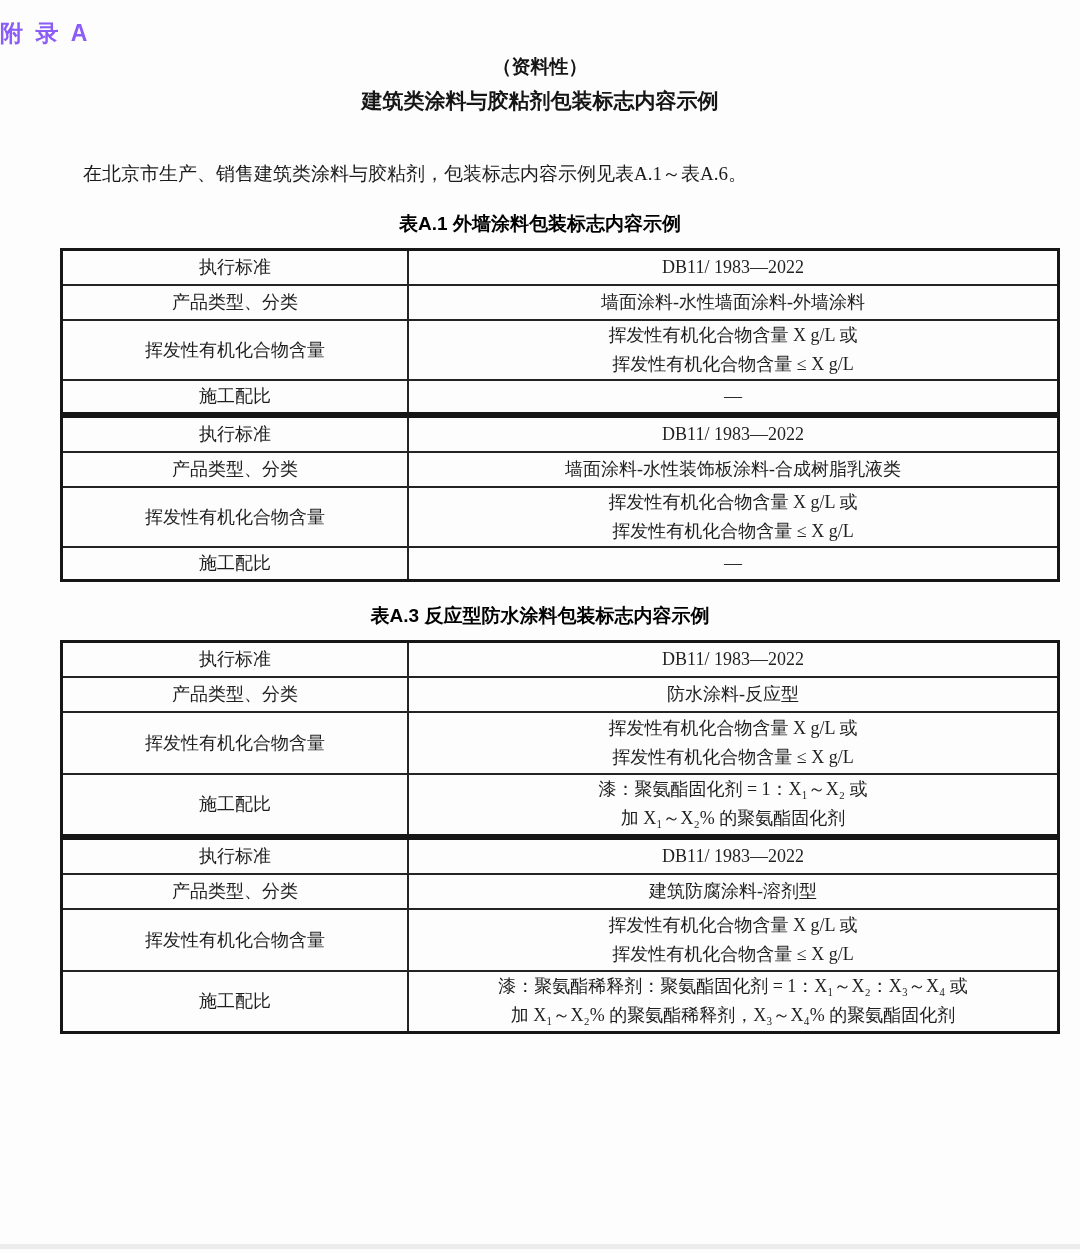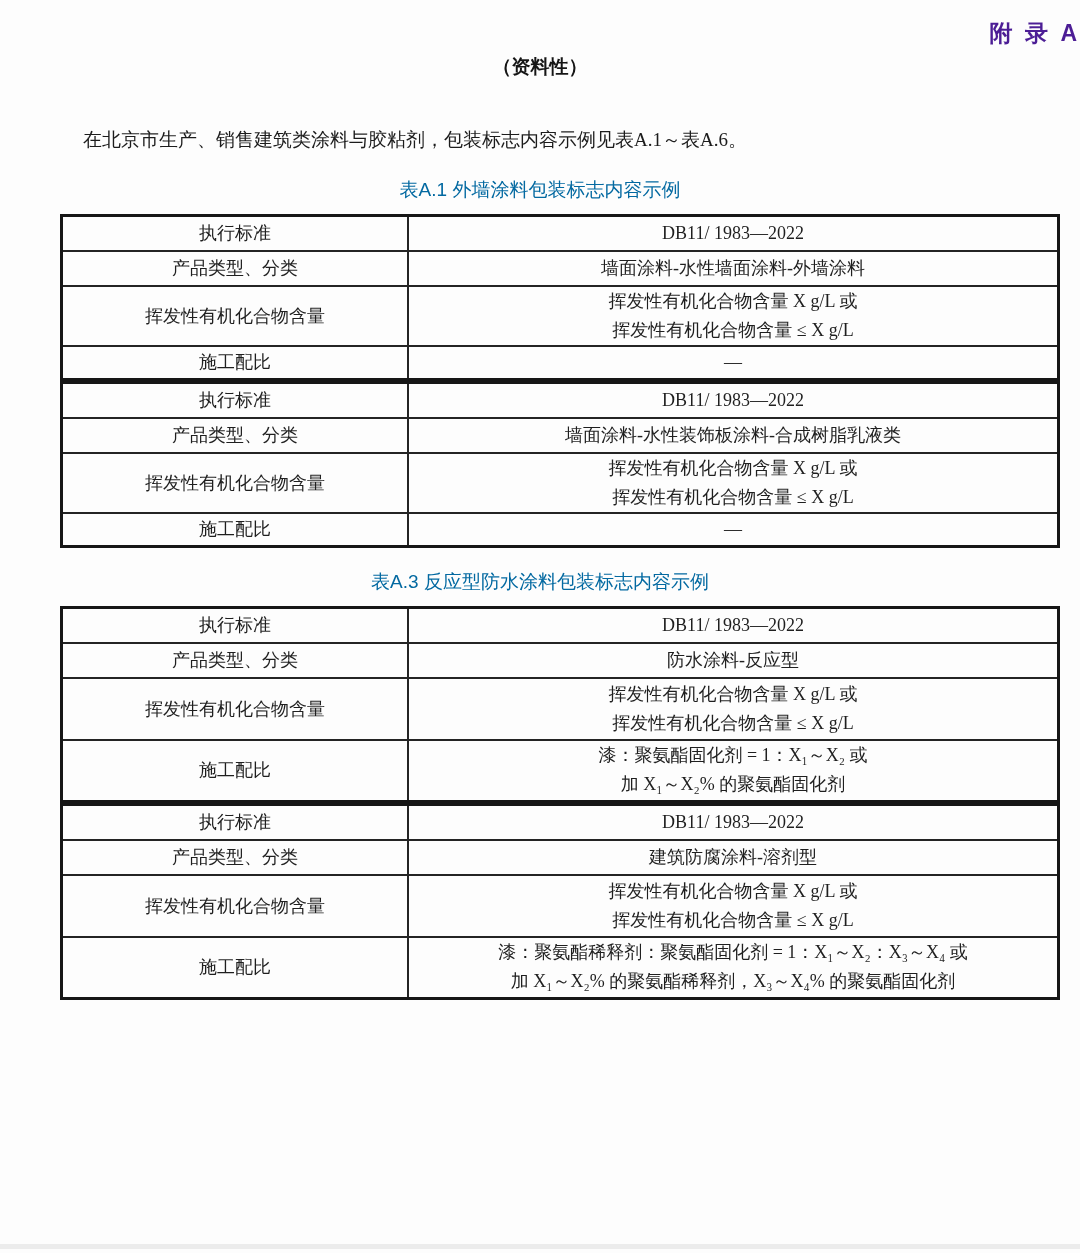--- a/index.html
+++ b/index.html
@@ -6,41 +6,41 @@
   body{
     width:1080px;height:1253px;
     background:#fdfdfd;
     color:#1c1c1c;
     font-family:"Liberation Serif","DejaVu Serif",serif;
     position:relative;
     overflow:hidden;
   }
   .page{padding-top:16px;}
   .h-appendix{
-    text-align:right;font-family:"Liberation Sans","DejaVu Sans",sans-serif;
-    font-weight:700;font-size:23px;line-height:34px;letter-spacing:3px;color:#4c1d95;
+    text-align:left;font-family:"Liberation Sans","DejaVu Sans",sans-serif;
+    font-weight:700;font-size:23px;line-height:34px;letter-spacing:3px;color:#8b5cf6;
   }
   .h-type{
     text-align:center;font-family:"Liberation Sans","DejaVu Sans",sans-serif;
     font-weight:700;font-size:19px;line-height:34px;color:#151515;
   }
   .h-title{
     text-align:center;font-family:"Liberation Sans","DejaVu Sans",sans-serif;
     font-weight:700;font-size:21px;line-height:34px;color:#151515;
   }
   .intro{
     margin:42px 45px 0 45px;
     text-indent:2em;
     font-size:19px;line-height:28px;color:#1c1c1c;
   }
   .caption{
     margin:20px 0 10px 0;
     text-align:center;
     font-family:"Liberation Sans","DejaVu Sans",sans-serif;
-    font-weight:400;font-size:19px;line-height:28px;color:#0369a1;
+    font-weight:700;font-size:19px;line-height:28px;color:#000000;
   }
   .caption.first{margin-top:22px;}
   table.std{
     border-collapse:collapse;
     margin-left:60px;
     width:1000px;
     table-layout:fixed;
     border:3px solid #161616;
   }
   table.std td{
@@ -62,20 +62,21 @@
     background:#ececec;
   }
 </style>
 </head>
 <body>
 
 <div class="page">
 
   <div class="h-appendix">附  录  A</div>
   <div class="h-type">（资料性）</div>
+  <div class="h-title">建筑类涂料与胶粘剂包装标志内容示例</div>
 
   <p class="intro">在北京市生产、销售建筑类涂料与胶粘剂，包装标志内容示例见表A.1～表A.6。</p>
 
   <div class="caption first">表A.1 外墙涂料包装标志内容示例</div>
   <table class="std">
     <tbody>
         <tr class="s">
       <td class="lab">执行标准</td>
       <td class="val">
         <div class="ln">DB11/ 1983—2022</div>

